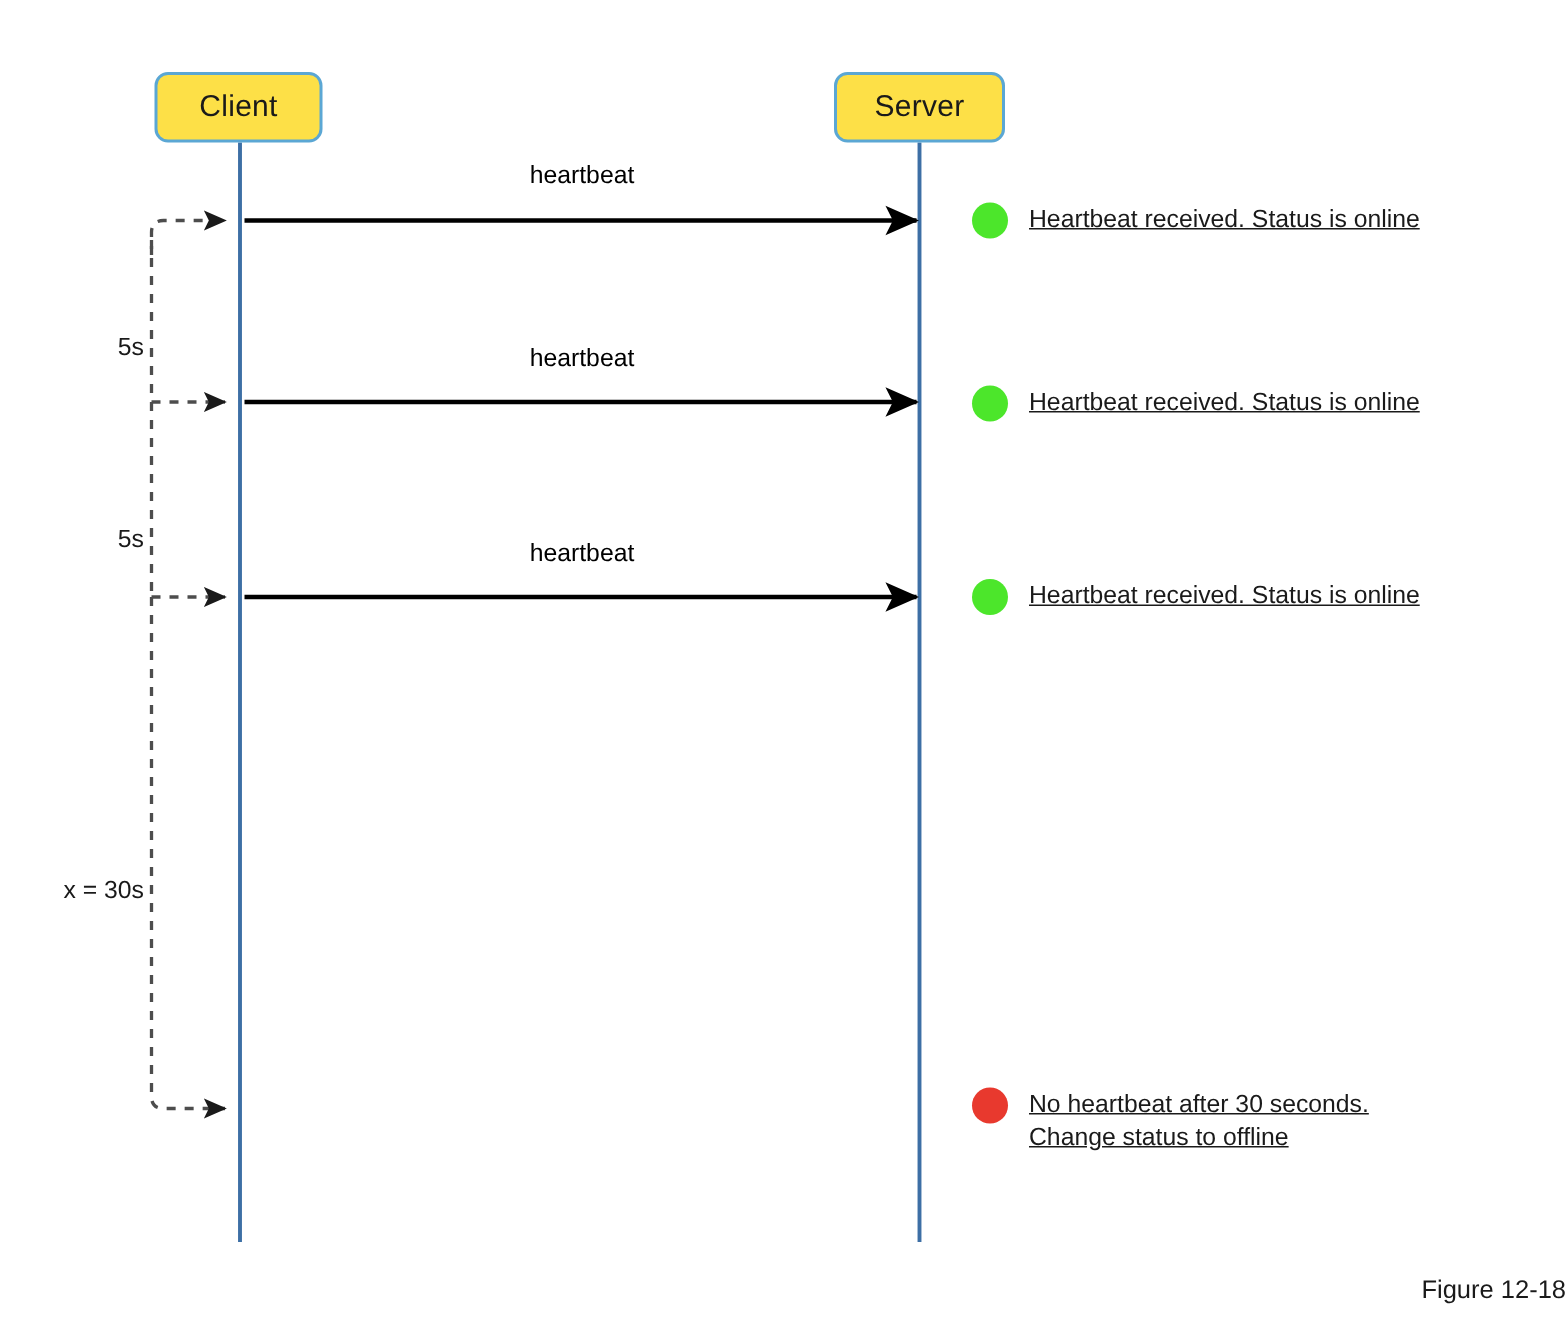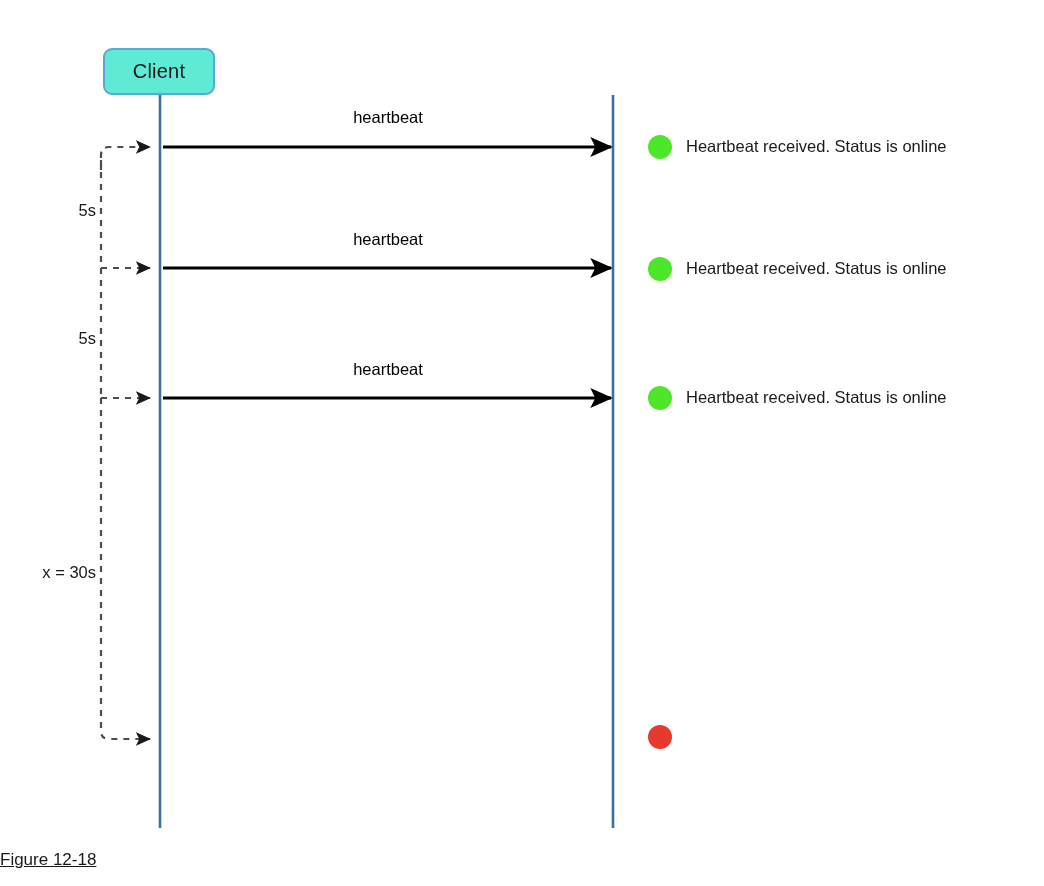--- a/index.html
+++ b/index.html
@@ -30,21 +30,21 @@
     top: 0;
     width: 1044px;
     height: 886px;
     display: block;
   }
 
   
   .participant-box {
     position: absolute;
     box-sizing: border-box;
-    background: #5eead4;
+    background: #fde047;
     border: 2px solid #5BA7D4;
     border-radius: 9px;
     display: flex;
     align-items: center;
     justify-content: center;
     font-size: 20px;
     color: #1a1a1a;
     letter-spacing: 0.2px;
   }
   #participant-client {
@@ -70,28 +70,30 @@
   }
 
   
   .duration-label {
     position: absolute;
     font-size: 16.5px;
     color: #1a1a1a;
     white-space: nowrap;
     text-align: right;
     transform: translate(-100%, -50%);
+    margin-top: 22px;
   }
 
   
   .status-note {
     position: absolute;
     display: flex;
     align-items: flex-start;
     gap: 14px;
+    text-decoration: underline;
   }
   .status-dot {
     width: 24px;
     height: 24px;
     border-radius: 50%;
     flex: 0 0 auto;
     margin-top: 1px;
   }
   .status-text {
     font-size: 16.5px;
@@ -100,24 +102,23 @@
     white-space: pre-line;
     padding-top: 1px;
   }
 
   
   #figure-caption {
     position: absolute;
     left: 0;
     top: 850px;
     width: 1044px;
-    text-align: left;
+    text-align: right;
     font-size: 17px;
     color: #1a1a1a;
-    text-decoration: underline;
   }
 </style>
 </head>
 <body>
 
 <div id="diagram-root">
 
   <svg class="diagram-canvas" viewBox="0 0 1044 886" xmlns="http://www.w3.org/2000/svg">
     <defs>
       <marker id="arrow-solid" viewBox="0 0 10 10" refX="9.2" refY="5" markerWidth="7.5" markerHeight="7.5" orient="auto-start-reverse">
@@ -157,20 +158,23 @@
 
       <path d="M 101 398 L 150 398" marker-end="url(#arrow-dashed)"></path>
 
       <path d="M 101 398 L 101 731 Q 101 739 109 739 L 150 739" marker-end="url(#arrow-dashed)"></path>
     </g>
   </svg>
 
   <div class="participant-box" id="participant-client">
     <span>Client</span>
   </div>
+  <div class="participant-box" id="participant-server">
+    <span>Server</span>
+  </div>
 
   <div class="message-label" style="left:388px; top:108px;">heartbeat</div>
   <div class="message-label" style="left:388px; top:230px;">heartbeat</div>
   <div class="message-label" style="left:388px; top:360px;">heartbeat</div>
 
   <div class="duration-label" style="left:96px; top:210px;">5s</div>
   <div class="duration-label" style="left:96px; top:338px;">5s</div>
   <div class="duration-label" style="left:96px; top:572px;">x = 30s</div>
 
   <div class="status-note" style="left:648px; top:134px;">
@@ -183,17 +187,19 @@
     <span class="status-text">Heartbeat received. Status is online</span>
   </div>
 
   <div class="status-note" style="left:648px; top:385px;">
     <span class="status-dot" style="background:#4CE62B;"></span>
     <span class="status-text">Heartbeat received. Status is online</span>
   </div>
 
   <div class="status-note" style="left:648px; top:724px;">
     <span class="status-dot" style="background:#E8392E;"></span>
+    <span class="status-text">No heartbeat after 30 seconds.
+Change status to offline</span>
   </div>
 
   <div id="figure-caption">Figure 12-18</div>
 
 </div>
 
 </body></html>

